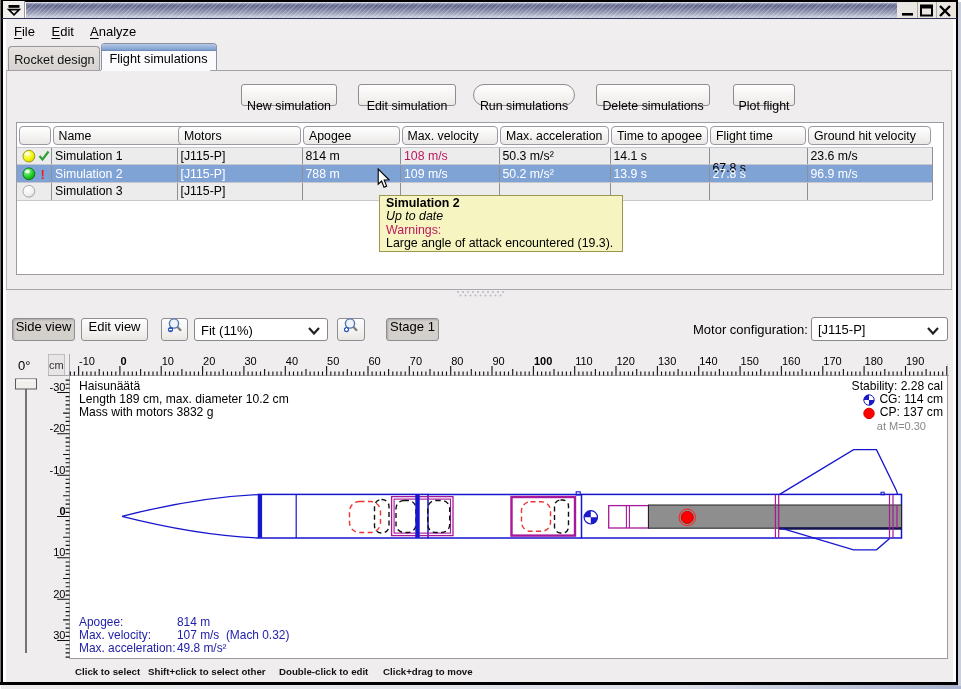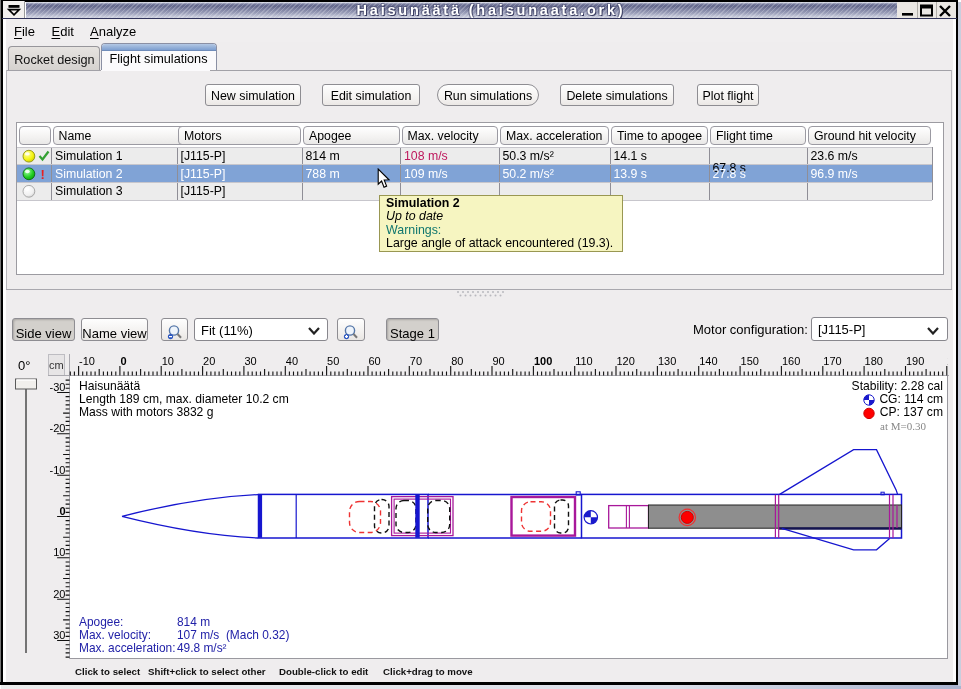--- a/index.html
+++ b/index.html
@@ -48,38 +48,38 @@
 #tab2:before { content:""; position:absolute; left:0; top:0; right:0; height:6px;
   background:linear-gradient(180deg,#b4c8e4,#7e9fd0); border-bottom:1px solid #6f8cba; }
 #nbline { position:absolute; left:6px; top:69.5px; width:946px; height:1px; background:#a2a1a7; }
 #nbgap { position:absolute; left:101px; top:69.5px; width:109px; height:1px; background:#fbfafc; }
 #nbl { position:absolute; left:6px; top:70px; width:1px; height:219px; background:#b8b7bc; }
 #nbr { position:absolute; left:951px; top:70px; width:1px; height:219px; background:#b8b7bc; }
 #nbb { position:absolute; left:6px; top:289px; width:946px; height:1.2px; background:#a9a8ae; }
 
 .btn { position:absolute; height:22px; background:linear-gradient(180deg,#fefefe,#f3f1ef 70%,#ebe8e5);
   border:1px solid #8e8d92; border-radius:3px; font-size:12.4px; color:#000;
-  text-align:center; padding-top:4px; }
+  text-align:center; padding-top:14px;margin-left:36px; }
 
 #tablewrap { position:absolute; left:16px; top:122px; width:928px; height:153px;
   background:#fff; border:1px solid #9c9ba1; overflow:hidden; }
 .th { position:absolute; top:3px; height:19px; background:linear-gradient(180deg,#fff,#f3f2f1 60%,#e9e8e7);
   border:1px solid #9b9aa2; border-radius:4px; font-size:12.3px; padding:2px 0 0 5px; color:#000; white-space:pre; }
 .row { position:absolute; left:0; width:915.2px; background:#ececec; }
 .rowsel { position:absolute; left:0; width:915.2px; background:#80a3d6; }
 .vgl { position:absolute; top:24px; width:1.2px; height:53px; background:#8f8e96; }
 .hgl { position:absolute; left:0; width:915.2px; height:1px; background:#c7c6cc; }
 .cell { position:absolute; font-size:12.3px; white-space:pre; }
 
 #tooltip { position:absolute; left:379px; top:195px; width:244px; height:57px;
   background:#f6f5c1; border:1px solid #999752; font-size:12.4px; padding:1px 0 0 6px;
   line-height:13.3px; z-index:50; color:#000; }
 
 .tbtn { position:absolute; top:318px; height:23px; background:linear-gradient(180deg,#fefefe,#f1efed 70%,#e9e6e3);
-  border:1px solid #8e8d92; border-radius:3px; font-size:13px; text-align:center; padding-top:7px; }
+  border:1px solid #8e8d92; border-radius:3px; font-size:13px; text-align:center; padding-top:0; }
 .tpressed { background:#d3d0cc; box-shadow:inset 1px 1px 2px rgba(0,0,0,0.2); }
 .combo { position:absolute; background:#fff; border:1px solid #88878d; border-radius:3px; }
 .combo .tx { position:absolute; left:6px; top:3.5px; font-size:13px; }
 .combo svg { position:absolute; }
 
 #cornerbox { position:absolute; left:47.5px; top:354px; width:17.5px; height:22px; background:#e7e5e6;
   border:1px solid #bebdc2; font-size:11px; color:#333; text-align:center; padding-top:4px; }
 #view { position:absolute; left:69.5px; top:376px; width:878.5px; height:283px; background:#fff;
   border-right:1px solid #9a999f; border-bottom:1px solid #9a999f; }
 #vline { position:absolute; left:69px; top:354px; width:0.8px; height:305px; background:#aaa9af; }
@@ -104,21 +104,20 @@
     <div id="framR"></div>
     <div id="framR3"></div>
 
 <div id="mbtn">
       <svg width="16" height="16" viewBox="0 0 16 16">
  <rect x="2.5" y="3" width="11" height="2.8" fill="#000"></rect>
  <path d="M2.8,7.6 H13.2 L8,12.8 Z" fill="none" stroke="#000" stroke-width="1.7"></path>
       </svg>
     </div>
 <div id="title"></div>
-<div id="titletx">Haisunäätä (haisunaata.ork)</div>
 <div id="wbtns">
  <div class="wsep" style="left:19.5px"></div><div class="wsep" style="left:39px"></div>
  <svg width="59" height="16" viewBox="0 0 59 16">
   <rect x="5" y="11" width="11" height="2.6" fill="#000"></rect>
   <rect x="24" y="3.5" width="11" height="10" fill="none" stroke="#000" stroke-width="2"></rect>
   <rect x="24" y="3.5" width="11" height="3" fill="#000"></rect>
   <path d="M43,4 L53,14 M53,4 L43,14" stroke="#000" stroke-width="2.4"></path>
  </svg>
 </div>
 <div id="titleline"></div>
@@ -213,21 +212,21 @@
 <circle cx="28.9" cy="173.8" r="5.9" fill="url(#gg)" stroke="#006600" stroke-width="0.8"></circle>
           <ellipse cx="27.4" cy="171.5" rx="2.4" ry="1.7" fill="rgba(255,255,255,0.85)"></ellipse>
 <circle cx="28.9" cy="191.3" r="5.9" fill="url(#gw)" stroke="#999999" stroke-width="0.8"></circle>
           <ellipse cx="27.4" cy="189.0" rx="2.4" ry="1.7" fill="rgba(255,255,255,0.85)"></ellipse>
 <path d="M39.5,156 L42.5,159.5 L48.5,151.5" fill="none" stroke="#33a033" stroke-width="2.2"></path>
 <text x="40.5" y="178.6" font-size="13" font-weight="bold" fill="#e82020">!</text>
 </g>
       </svg>
 </div>
 
-<div id="tooltip"><b>Simulation 2</b><br><i>Up to date</i><br><span style="color:#0f766e">Warnings:</span><br>Large angle of attack encountered (19.3).</div>
+<div id="tooltip"><b>Simulation 2</b><br><i>Up to date</i><br><span style="color:#be185d">Warnings:</span><br>Large angle of attack encountered (19.3).</div>
 <svg width="15" height="22" viewBox="0 0 15 22" style="position:absolute;left:377px;top:168px;z-index:60">
 <path d="M1.2,1 L1.2,16.2 L4.6,13 L7,19.2 L9.6,18.1 L7.2,12 L12,11.8 Z" fill="#fff" stroke="#000" stroke-width="1.1"></path>
     </svg>
 
 <svg width="50" height="8" viewBox="0 0 50 8" style="position:absolute;left:456px;top:290px">
  <g fill="#b9b8be">
  <circle cx="2" cy="2" r="1"></circle>
         <circle cx="7" cy="2" r="1"></circle>
         <circle cx="12" cy="2" r="1"></circle>
         <circle cx="17" cy="2" r="1"></circle>
@@ -243,21 +242,21 @@
         <circle cx="19.5" cy="5.5" r="1"></circle>
         <circle cx="24.5" cy="5.5" r="1"></circle>
         <circle cx="29.5" cy="5.5" r="1"></circle>
         <circle cx="34.5" cy="5.5" r="1"></circle>
         <circle cx="39.5" cy="5.5" r="1"></circle>
         <circle cx="44.5" cy="5.5" r="1"></circle>
  </g>
 </svg>
 
 <div class="tbtn tpressed" style="left:12px; width:63px;">Side view</div>
-<div class="tbtn" style="left:81px; width:67px;">Name view</div>
+<div class="tbtn" style="left:81px; width:67px;">Edit view</div>
 <div class="tbtn" style="left:161px; width:27px;"><svg width="18" height="17" viewBox="0 0 18 17" style="margin-top:-2px">
  <circle cx="8" cy="6.5" r="4.6" fill="#eef4fb" stroke="#5577a8" stroke-width="1.4"></circle>
  <path d="M11.5,10 L15,13.7" stroke="#777" stroke-width="2"></path>
  <circle cx="4.5" cy="12.6" r="2.6" fill="#2a55c0"></circle>
         <path d="M3,12.6h3" stroke="#fff" stroke-width="1.2"></path>
       </svg></div>
 <div class="combo" style="left:194px; top:318px; width:134px; height:23px;">
  <div class="tx">Fit (11%)</div>
  <svg width="12" height="8" viewBox="0 0 12 8" style="right:7px;top:8px">
         <path d="M1,1 L6,6.5 L11,1" fill="none" stroke="#222" stroke-width="2.2"></path>
@@ -381,21 +380,21 @@
   <path d="M590.8,517.3 L590.8,510.6 A6.7,6.7 0 0,0 584.1,517.3 Z M590.8,517.3 L590.8,524 A6.7,6.7 0 0,0 597.5,517.3 Z" fill="#1a1acc" stroke="none"></path>
  </g>
 
  <circle cx="687.3" cy="517.4" r="8.2" stroke="#e33" stroke-width="1.2"></circle>
  <circle cx="687.3" cy="517.4" r="6" fill="#f00" stroke="#c00" stroke-width="1"></circle>
 </g>
 </g>
 </svg>
 <div class="note" style="left:79px;top:379.5px;">Haisunäätä<br>Length 189 cm, max. diameter 10.2 cm<br>Mass with motors 3832 g</div>
 <div class="note" style="left:640px;top:380px;width:303px;text-align:right;">Stability: 2.28 cal<br>CG: 114 cm<br>CP: 137 cm</div>
-<div class="note" style="left:640px;top:419.5px;width:286px;text-align:right;color:#888;font-size:11px;font-family:Liberation Serif, serif;">at M=0.30</div>
+<div class="note" style="left:640px;top:419.5px;width:286px;text-align:right;color:#888;font-size:11px;">at M=0.30</div>
 <svg width="26" height="26" viewBox="0 0 26 26" style="position:absolute;left:862px;top:392.5px">
  <circle cx="7" cy="7" r="5.2" fill="#fff" stroke="#1a1acc" stroke-width="1"></circle>
  <path d="M7,7 L7,1.8 A5.2,5.2 0 0,0 1.8,7 Z M7,7 L7,12.2 A5.2,5.2 0 0,0 12.2,7 Z" fill="#1a1acc"></path>
  <circle cx="7" cy="20.4" r="5.2" fill="#f00" stroke="#c00" stroke-width="1"></circle>
 </svg>
 <div class="note blue" style="left:79px;top:615.5px;font-size:11.9px;">Apogee:<br>Max. velocity:<br>Max. acceleration:</div>
 <div class="note blue" style="left:177px;top:615.5px;font-size:11.9px;">814 m<br>107 m/s  (Mach 0.32)<br>49.8 m/s²</div>
 
 <div id="status">
  <span style="position:absolute;left:69px">Click to select</span>

